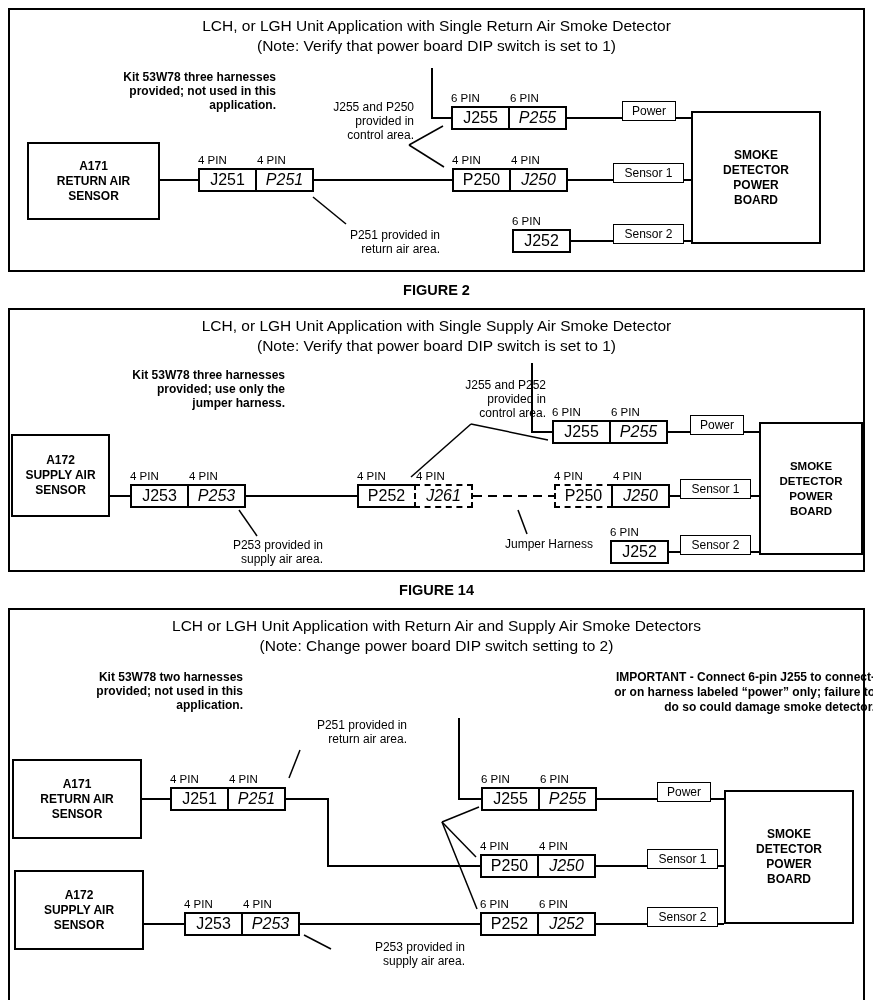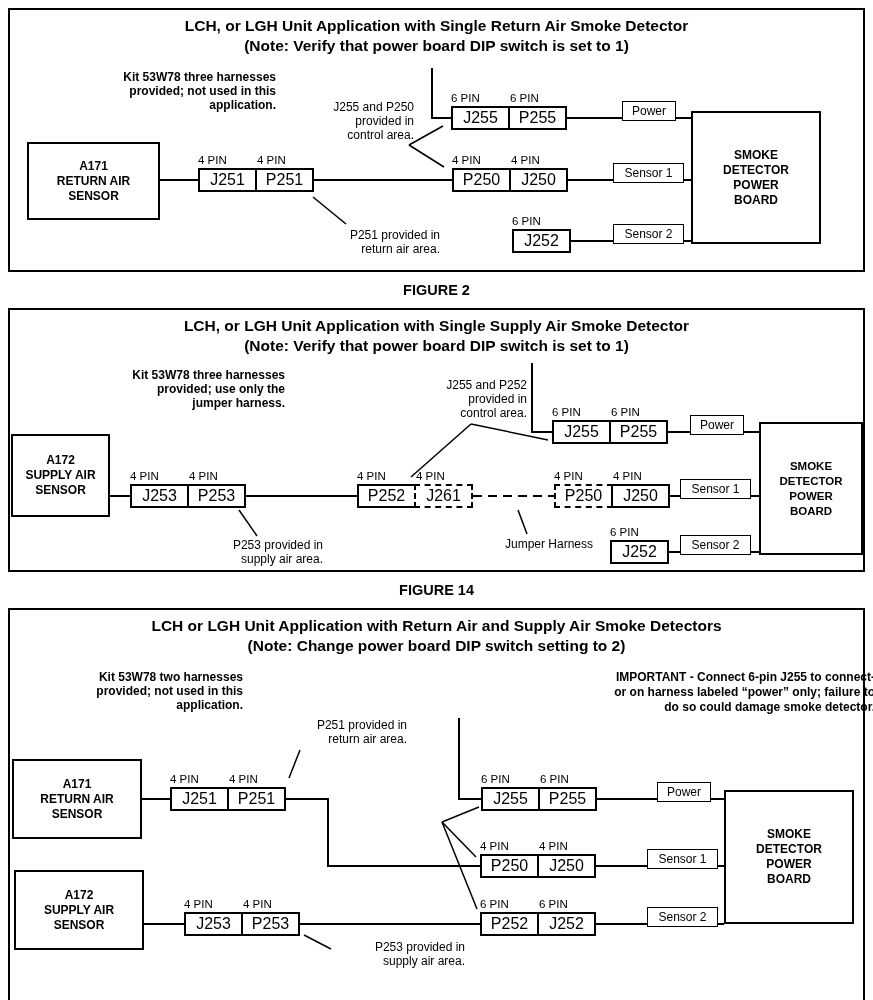--- a/index.html
+++ b/index.html
@@ -8,30 +8,30 @@
     width:873px;height:1000px;overflow:hidden;background:var(--paper);
     font-family:"Liberation Sans", sans-serif;color:var(--ink);
     padding-top:8px;box-sizing:border-box;
   }
   .panel{position:relative;margin:0 8px;border:2.5px solid var(--ink);box-sizing:border-box;background:var(--paper);}
   .p15,.p16{height:264px;}
   .p17{height:474px;}
   svg.wires{position:absolute;left:0;top:0;}
   .fig-caption{height:36px;display:flex;align-items:center;justify-content:center;font-weight:bold;font-size:14.5px;}
   .fig-caption.last{height:14px;align-items:flex-start;padding-top:14px;box-sizing:border-box;}
-  .title{position:absolute;top:6px;left:0;right:0;text-align:center;font-weight:bold;font-size:15.5px;line-height:20px;white-space:pre-line;}
+  .title{position:absolute;top:6px;left:0;right:0;text-align:center;font-weight:normal;font-size:15.5px;line-height:20px;white-space:pre-line;}
   .note{position:absolute;text-align:right;white-space:pre-line;font-size:12px;line-height:14px;}
   .note.b{font-weight:bold;}
   .conn{position:absolute;}
   .pins{display:flex;}
   .pin{width:59px;text-align:left;font-size:11.5px;height:15px;line-height:14px;}
   .cboxes{display:flex;}
   .cbox{box-sizing:border-box;width:59px;height:24px;border:2px solid var(--ink);background:var(--paper);
         display:flex;align-items:center;justify-content:center;font-size:16px;}
-  .cbox.second{margin-left:-2px;}
+  .cbox.second{margin-left:-2px;font-style:italic;}
   .cbox.dash{border-style:dashed;}
   .lblbox{position:absolute;box-sizing:border-box;border:1.5px solid var(--ink);background:var(--paper);
         display:flex;align-items:center;justify-content:center;font-size:12px;}
   .bigbox{position:absolute;box-sizing:border-box;border:2px solid var(--ink);background:var(--paper);
         display:flex;align-items:center;justify-content:center;font-weight:bold;font-size:12px;
         text-align:center;white-space:pre-line;line-height:15px;}
   .bigbox.sm{font-size:11.5px;}
 </style>
 </head>
 <body>
@@ -138,21 +138,21 @@
       <line x1="508" y1="200" x2="517" y2="224"></line>
       <line x1="229" y1="200" x2="247" y2="226"></line>
     </g>
   </svg>
 
   <div class="title">LCH, or LGH Unit Application with Single Supply Air Smoke Detector
 (Note: Verify that power board DIP switch is set to 1)</div>
   <div class="note b" style="left:45px;top:58px;width:230px;">Kit 53W78 three harnesses
 provided; use only the
 jumper harness.</div>
-  <div class="note" style="left:405px;top:68px;width:112px;">J255 and P252
+  <div class="note" style="left:424px;top:68px;width:112px;">J255 and P252
 provided in
 control area.</div>
   <div class="note" style="left:178px;top:228px;width:135px;">P253 provided in
 supply air area.</div>
   <div class="note" style="left:468px;top:227px;width:115px;">Jumper Harness</div>
 
   <div class="bigbox" style="left:1px;top:124px;width:99px;height:83px;">A172
 SUPPLY AIR
 SENSOR</div>
 

